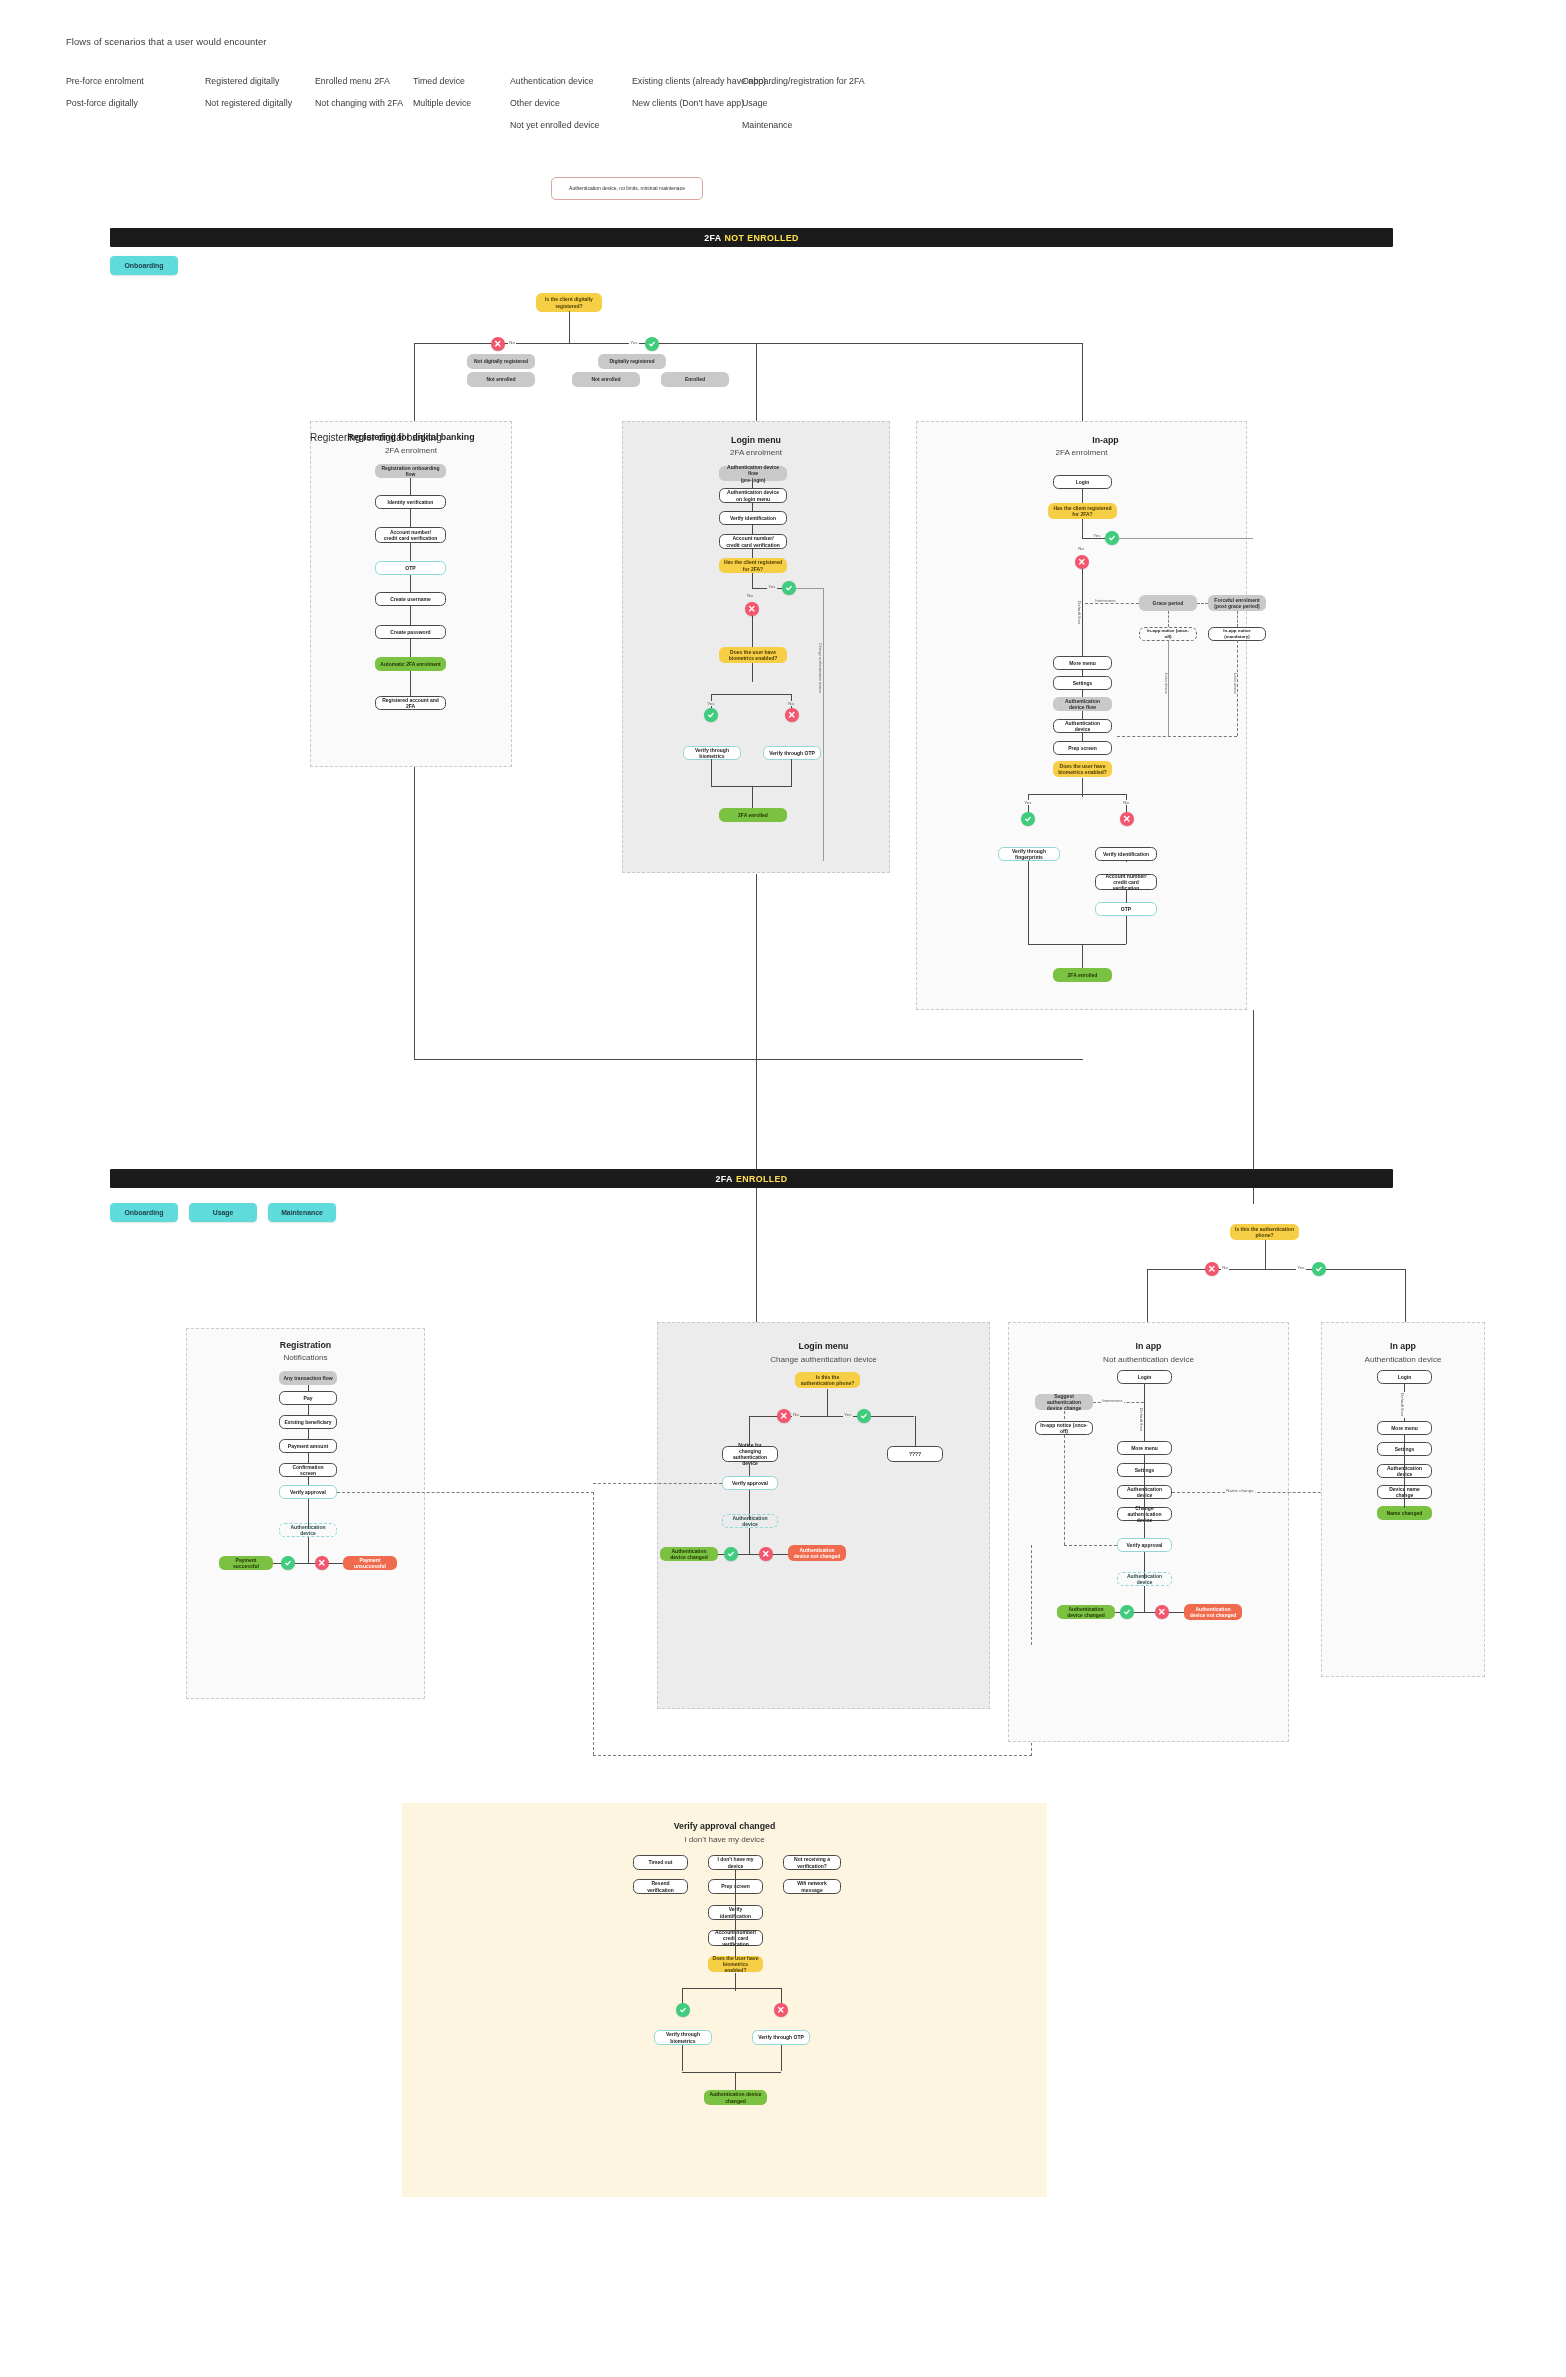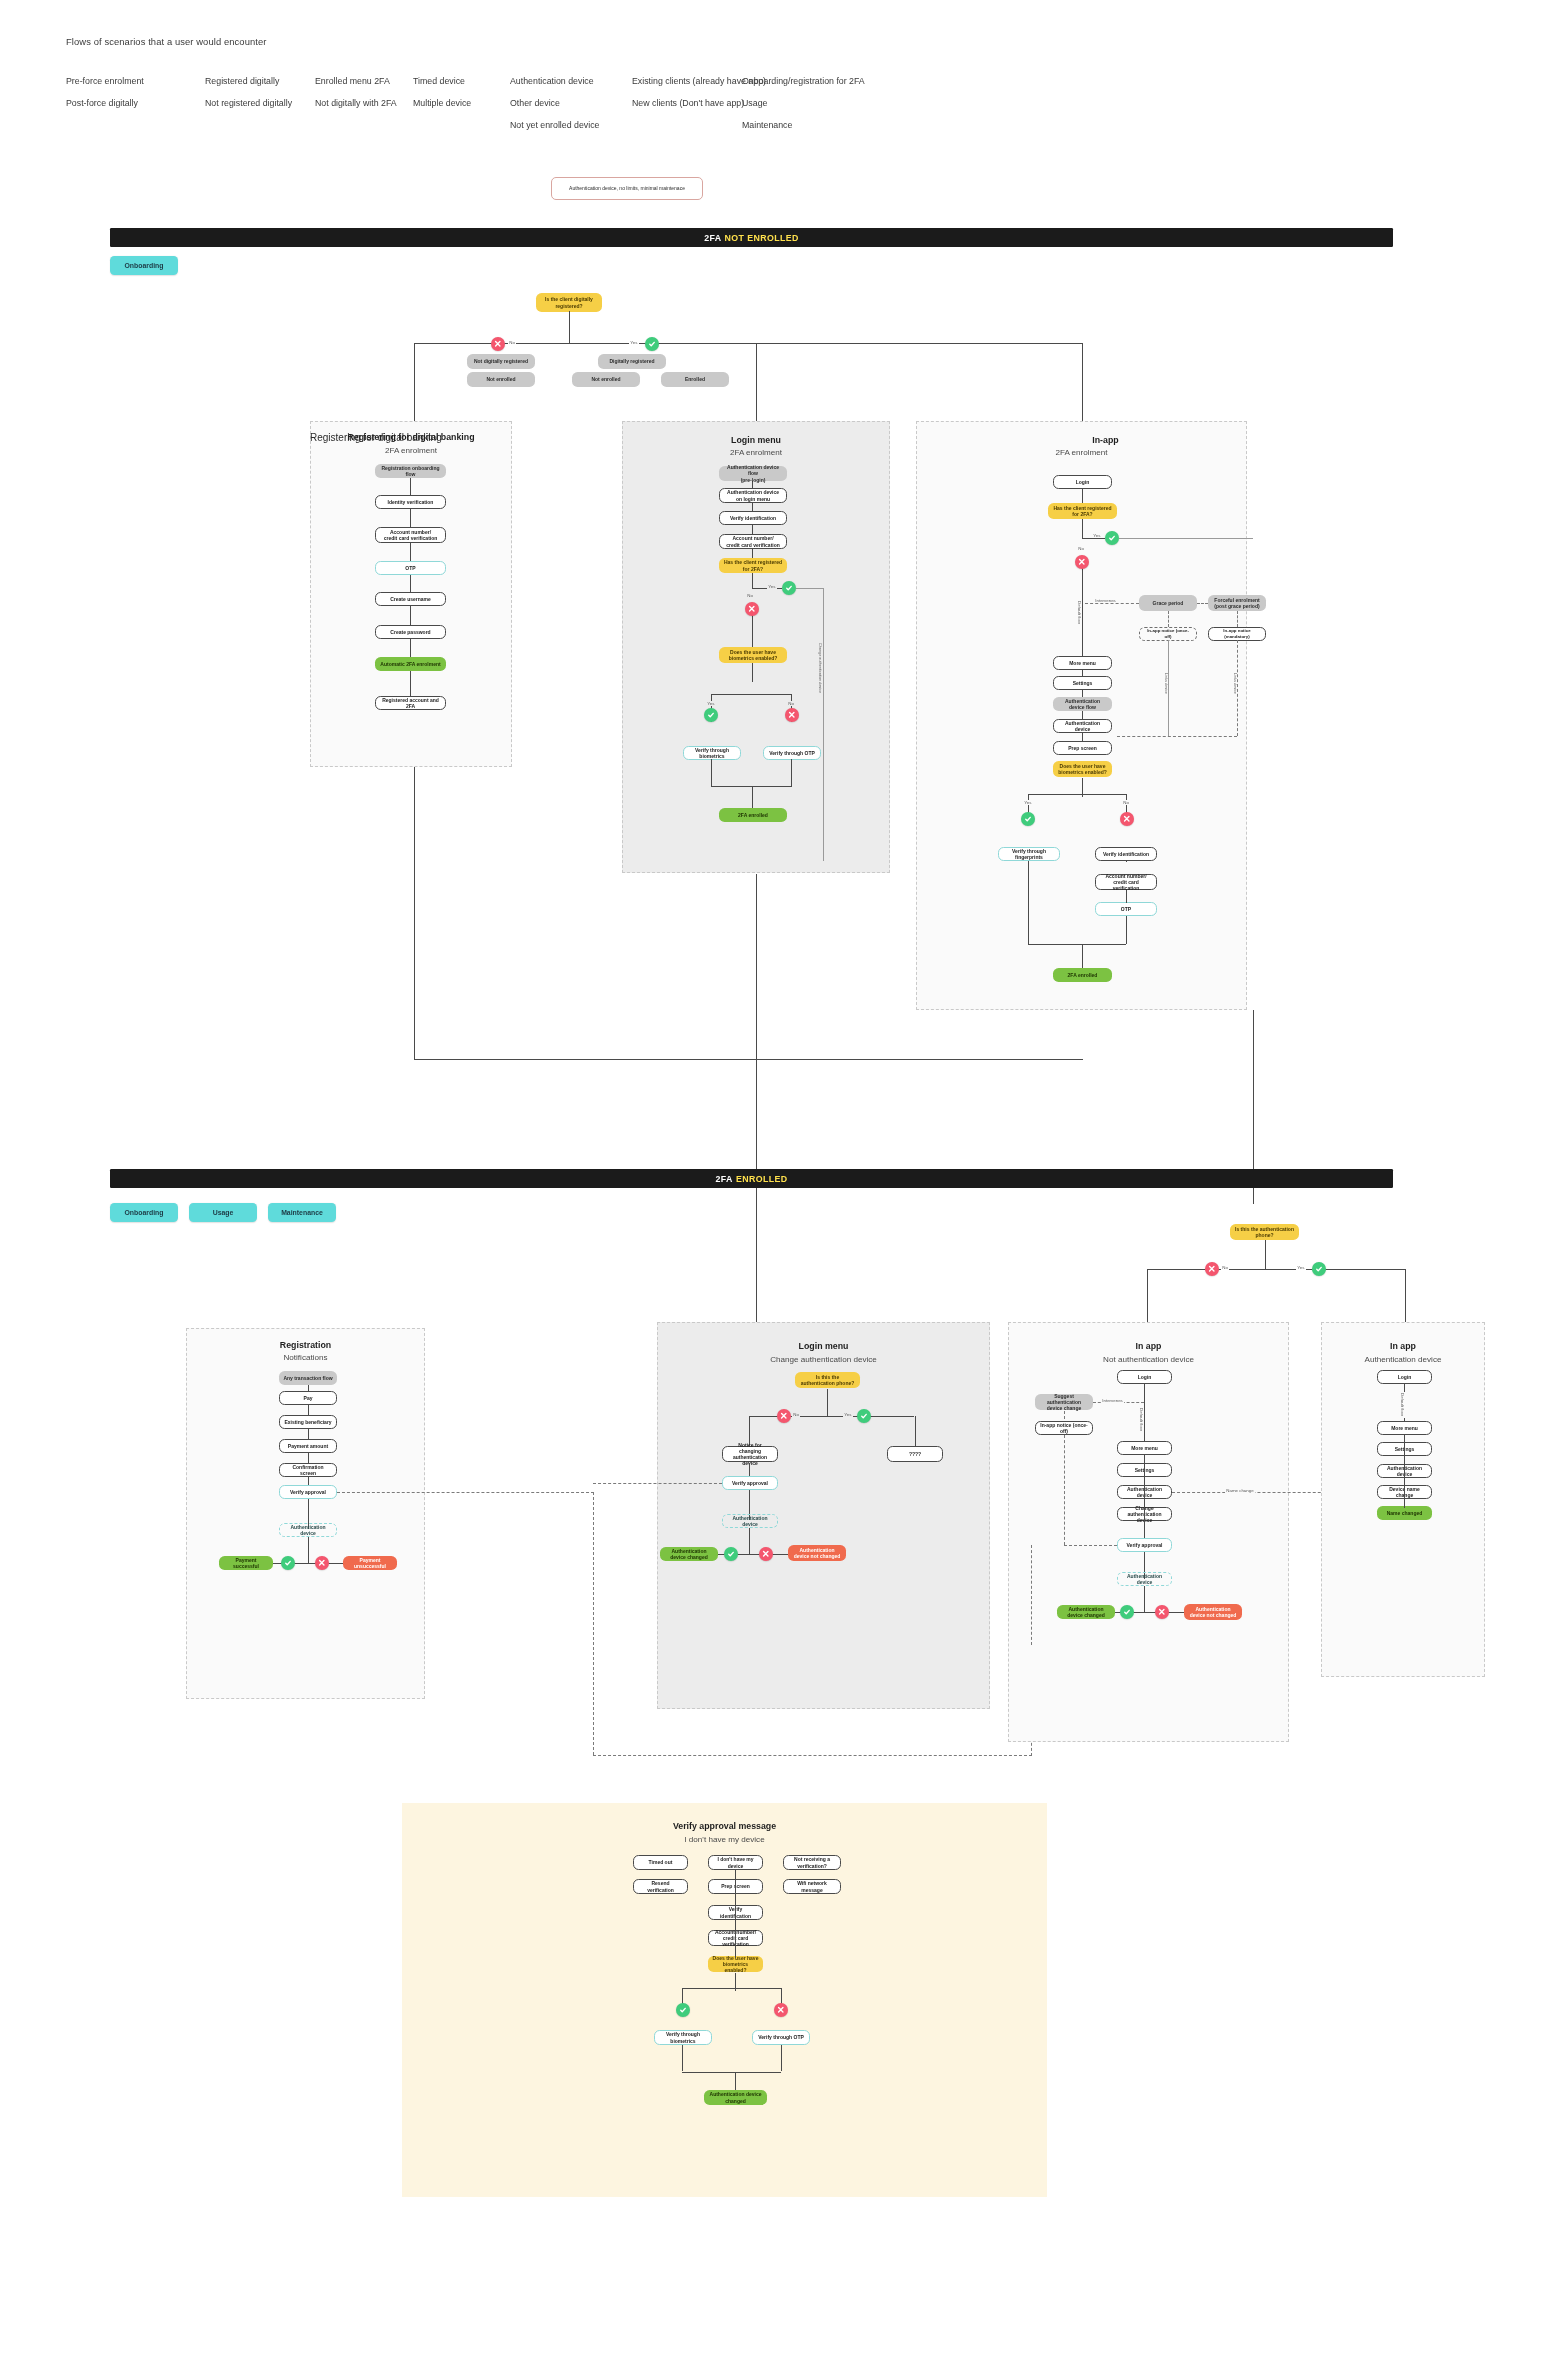--- a/index.html
+++ b/index.html
@@ -115,21 +115,21 @@
   <div class="legend-col" style="width:139px">
     <div class="legend-item">Pre-force enrolment</div>
     <div class="legend-item">Post-force digitally</div>
   </div>
   <div class="legend-col" style="width:110px">
     <div class="legend-item">Registered digitally</div>
     <div class="legend-item">Not registered digitally</div>
   </div>
   <div class="legend-col" style="width:98px">
     <div class="legend-item">Enrolled menu 2FA</div>
-    <div class="legend-item">Not digitally with 2FA</div>
+    <div class="legend-item">Not changing with 2FA</div>
   </div>
   <div class="legend-col" style="width:97px">
     <div class="legend-item">Timed device</div>
     <div class="legend-item">Multiple device</div>
   </div>
   <div class="legend-col" style="width:122px">
     <div class="legend-item">Authentication device</div>
     <div class="legend-item">Other device</div>
     <div class="legend-item">Not yet enrolled device</div>
   </div>
@@ -501,21 +501,21 @@
 <div class="abs ln lv" style="left:1404px; top:1384px; height:38px;"></div>
 <div class="abs edge-label on-light vert" style="left:1400px; top:1392px;">Default flow</div>
 <div class="abs node n-white" style="left:1377px; top:1421px; width:55px; height:13.8px;">More menu</div>
 <div class="abs node n-white" style="left:1377px; top:1442px; width:55px; height:13.8px;">Settings</div>
 <div class="abs node n-white" style="left:1377px; top:1464px; width:55px; height:13.8px;">Authentication device</div>
 <div class="abs node n-white" style="left:1377px; top:1485px; width:55px; height:13.8px;">Device name change</div>
 <div class="abs node n-green" style="left:1377px; top:1506px; width:55px; height:13.8px;">Name changed</div>
 <div class="abs ln lv" style="left:1404px; top:1435px; height:73px;"></div>
 
 <div class="abs panel cream" id="panel-verify"></div>
-<div class="abs panel-title" style="left:402px; top:1821px; width:645px;">Verify approval message</div>
+<div class="abs panel-title" style="left:402px; top:1821px; width:645px;">Verify approval changed</div>
 <div class="abs panel-sub" style="left:402px; top:1834px; width:645px;">I don't have my device</div>
 
 <div class="abs node n-white" style="left:633px; top:1855px; width:55px; height:15px;">Timed out</div>
 <div class="abs node n-white" style="left:633px; top:1879px; width:55px; height:15px;">Resend verification</div>
 
 <div class="abs node n-white" style="left:708px; top:1855px; width:55px; height:15px;">I don't have my device</div>
 <div class="abs node n-white" style="left:708px; top:1879px; width:55px; height:15px;">Prep screen</div>
 <div class="abs node n-white" style="left:708px; top:1905px; width:55px; height:15px;">Verify identification</div>
 <div class="abs node n-white" style="left:708px; top:1930px; width:55px; height:16.3px;">
     <span style="white-space:pre-line">Account number/

